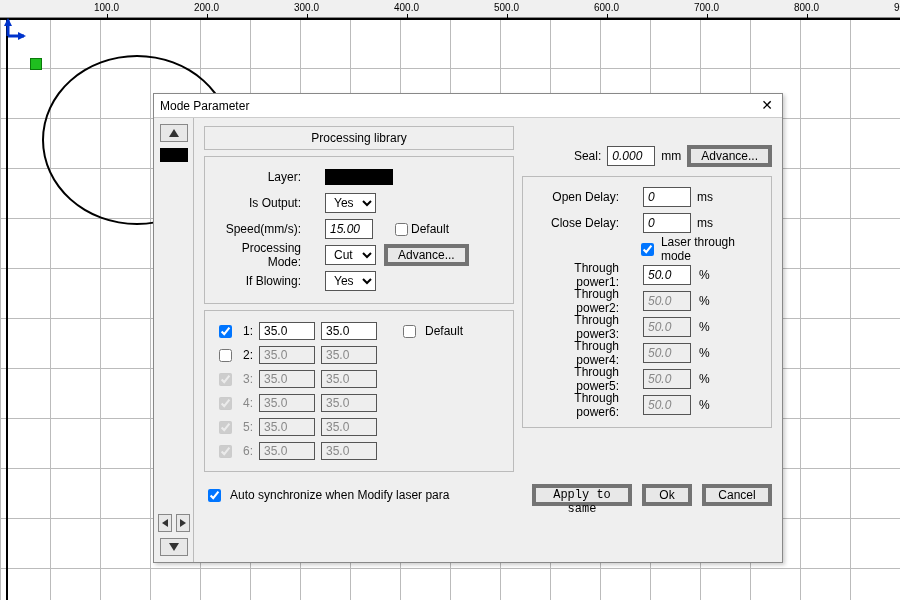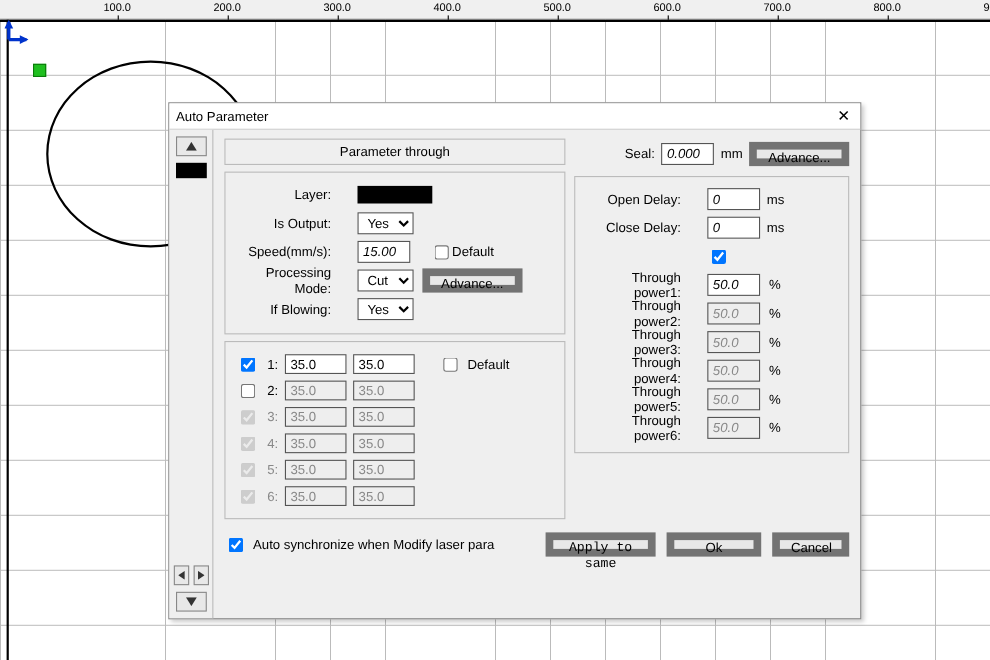--- a/index.html
+++ b/index.html
@@ -43,32 +43,32 @@
   .param-lib { height: 24px; display: flex; align-items: center; justify-content: center; border: 1px solid #bbb; background: #efefef; }
 
   .form-row { display: flex; align-items: center; height: 24px; margin-bottom: 2px; }
   .form-row .lbl { width: 110px; text-align: right; padding-right: 24px; }
   .swatch-black { width: 68px; height: 16px; background: #000; display: inline-block; }
   input.text, select.sel { height: 20px; border: 1px solid #555; background: #fff; padding: 0 4px; font-size: 12px; }
   input.text { width: 48px; font-style: italic; }
   select.sel { width: 51px; }
   input.text[disabled] { background: #eee; color: #888; }
   .chk { width: 13px; height: 13px; }
-  .btn { height: 22px; border: 7px solid #737373; background: #e8e8e8; padding: 0 10px; }
+  .btn { height: 22px; border: 4px solid #737373; background: #e8e8e8; padding: 0 10px; }
   .btn-wide { width: 100px; font-family: Liberation Mono, monospace; }
 
   .power-hdr { display: flex; font-size: 11px; margin-bottom: 4px; padding-left: 48px; gap: 8px;}
   .power-row { display: flex; align-items: center; height: 24px; gap: 6px; }
   .power-row .plabel { width: 16px; text-align: right; }
   .power-row .chkwrap { width: 16px; display:flex; align-items:center; }
   input.pwr { width: 56px; height: 18px; border: 1px solid #555; background: #fff; padding: 0 4px; }
   input.pwr[disabled] { background: #eee; color: #888; }
   .dimlbl { color: #888; }
 
-  .seal-row { display: flex; align-items: center; justify-content: flex-end; gap: 6px; height: 28px; }
+  .seal-row { display: flex; align-items: center; justify-content: flex-end; gap: 6px; height: 28px; margin-top: 16px; }
   .right-panel .form-row .lbl { width: 110px; }
 
   .footer { display: flex; align-items: center; justify-content: space-between; padding-top: 6px; }
   .footer .left { display: flex; align-items: center; gap: 6px; }
   .footer .right { display: flex; gap: 10px; }
 </style>
 </head>
 <body>
 
 <div class="canvas">
@@ -90,21 +90,21 @@
     <line x1="4" y1="18" x2="4" y2="2" stroke="#0033cc" stroke-width="3"></line>
     <polygon points="4,0 0,8 8,8" fill="#0033cc"></polygon>
     <line x1="4" y1="18" x2="20" y2="18" stroke="#0033cc" stroke-width="3"></line>
     <polygon points="22,18 14,14 14,22" fill="#0033cc"></polygon>
   </svg>
   <div class="green-sq"></div>
   <div class="circle"></div>
 
   <div class="dialog">
     <div class="titlebar">
-      <span class="title">Auto Parameter</span>
+      <span class="title">Mode Parameter</span>
       <span class="close-x">✕</span>
     </div>
     <div class="body">
       <div class="sidepane">
         <div class="arrow-btn">
           <svg width="10" height="8">
               <polygon points="5,0 10,8 0,8" fill="#333"></polygon>
             </svg>
         </div>
         <div class="layer-swatch"></div>
@@ -126,21 +126,21 @@
               <polygon points="0,0 10,0 5,8" fill="#333"></polygon>
             </svg>
         </div>
       </div>
 
       <div class="main">
         <div class="top-row">
 
           <div class="left-col">
             <div class="param-lib">
-              <span>Parameter through</span>
+              <span>Processing library</span>
             </div>
 
             <div class="panel">
               <div class="form-row">
                 <span class="lbl">Layer:</span>
                 <span class="swatch-black"></span>
               </div>
               <div class="form-row">
                 <span class="lbl">Is Output:</span>
                 <select class="sel"><option>Yes</option></select>
@@ -239,20 +239,21 @@
               <div class="form-row">
                 <span class="lbl">Close Delay:</span>
                 <input class="text" value="0" style="">
                 <span style="width:6px"></span>
                 <span>ms</span>
               </div>
               <div class="form-row">
                 <span class="lbl"></span>
                 <input type="checkbox" class="chk" checked="" style="">
                 <span style="width:4px"></span>
+                <span>Laser through mode</span>
               </div>
               <div id="through-rows">
                   <div class="form-row">
                     <span class="lbl">Through power1:</span>
                     <input class="text" value="50.0" style="">
                     <span style="width:8px"></span>
                     <span>%</span>
                   </div>
                   <div class="form-row">
                     <span class="lbl">Through power2:</span>
@@ -289,20 +290,20 @@
           </div>
         </div>
 
         <div class="footer">
           <div class="left">
             <input type="checkbox" class="chk" checked="" style="">
             <span>Auto synchronize when Modify laser para</span>
           </div>
           <div class="right">
             <button class="btn btn-wide">Apply to same</button>
-            <button class="btn" style="width:86px">Ok</button>
+            <button class="btn" style="width:50px">Ok</button>
             <button class="btn" style="width:70px">Cancel</button>
           </div>
         </div>
       </div>
     </div>
   </div>
 </div>
 
 </body></html>

